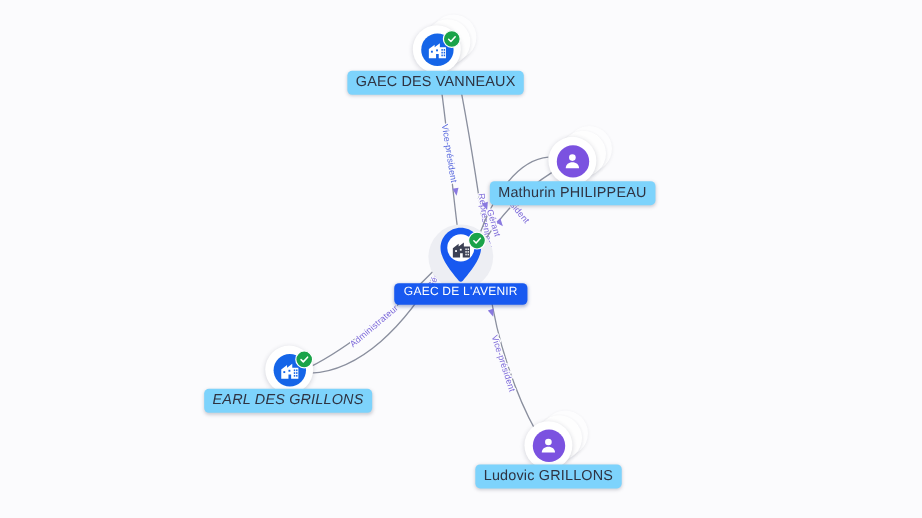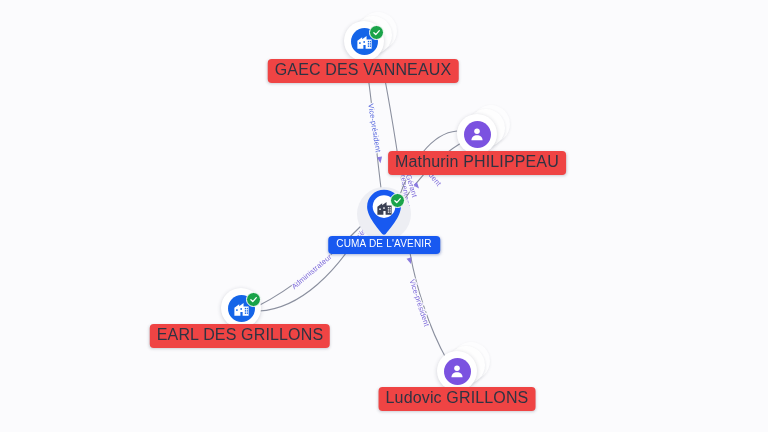--- a/index.html
+++ b/index.html
@@ -72,23 +72,23 @@
     position: absolute;
     border-radius: 50%;
     background: #1aa349;
     border: 1.6px solid #ffffff;
     display: flex;
     align-items: center;
     justify-content: center;
   }
   .node-label {
     position: absolute;
-    background: #ef4444;
+    background: #7dd3fc;
     color: #2f3342;
-    font-size: 16px;
+    font-size: 12px;
     letter-spacing: 0.15px;
     white-space: nowrap;
     padding: 3px 7px 4px 7px;
     border-radius: 4px;
     box-shadow: 0 1px 3px rgba(40,45,70,0.22);
     transform: translateX(-50%);
     line-height: 1.05;
   }
 
   
@@ -201,21 +201,21 @@
             <rect x="18.6" y="17" width="1.5" height="1.8" fill="#1565e8"></rect>
             <rect x="5.2" y="13" width="2" height="2" fill="#1565e8"></rect>
             <rect x="10.6" y="11.6" width="2" height="2" fill="#1565e8"></rect>
           </svg>
         </div>
         <div class="check" style="width: 13px; height: 13px; left: 5px; top: -16px;">
           <svg width="9" height="9" viewBox="0 0 24 24" aria-hidden="true">
             <path d="M5 12.5 L10 17.5 L19.5 7" stroke="#ffffff" stroke-width="3.4" fill="none" stroke-linecap="round" stroke-linejoin="round"></path>
           </svg>
         </div>
-        <div class="node-label" style="left: -1px; top: 16px;">EARL DES GRILLONS</div>
+        <div class="node-label" style="left: -1px; top: 16px; font-style: italic;">EARL DES GRILLONS</div>
       </div>
       <div class="node" style="left: 457px; top: 371px;">
         <div class="stack" style="width: 38px; height: 38px; left: -5px; top: -29px; opacity: 0.55;"></div>
         <div class="stack" style="width: 38px; height: 38px; left: -10px; top: -25px; opacity: 0.75;"></div>
         <div class="disc" style="width: 40px; height: 40px; left: -20px; top: -20px;"></div>
         <div class="glyph person" style="width: 27px; height: 27px; left: -13.5px; top: -13.5px;">
           <svg width="18" height="18" viewBox="0 0 24 24" aria-hidden="true">
             <circle cx="12" cy="8.4" r="3.7" fill="#ffffff"></circle>
             <path fill="#ffffff" d="M4.6 20.2c0-4.1 3.3-6.6 7.4-6.6s7.4 2.5 7.4 6.6z"></path>
           </svg>
@@ -239,17 +239,17 @@
             <rect x="18.5" y="17" width="1.4" height="1.7" fill="#ffffff"></rect>
             <rect x="5.4" y="13.2" width="1.9" height="1.9" fill="#ffffff"></rect>
             <rect x="10.4" y="11.8" width="1.9" height="1.9" fill="#ffffff"></rect>
           </svg>
         </div>
         <div class="check" style="width: 13px; height: 13px; left: 6px; top: -21px;">
           <svg width="9" height="9" viewBox="0 0 24 24" aria-hidden="true">
             <path d="M5 12.5 L10 17.5 L19.5 7" stroke="#ffffff" stroke-width="3.4" fill="none" stroke-linecap="round" stroke-linejoin="round"></path>
           </svg>
         </div>
-        <div class="focus-label" style="left: 0px; top: 22px;">CUMA DE L'AVENIR</div>
+        <div class="focus-label" style="left: 0px; top: 22px;">GAEC DE L'AVENIR</div>
       </div>
     </div>
 
 </div>
 
 </body></html>

